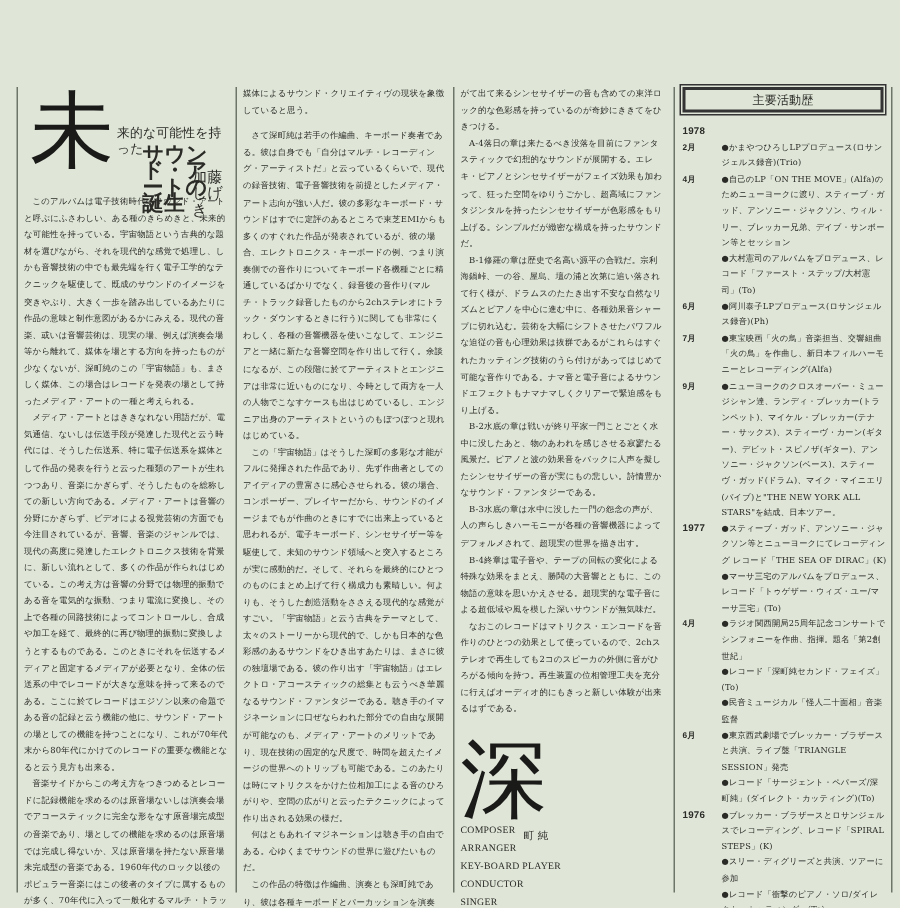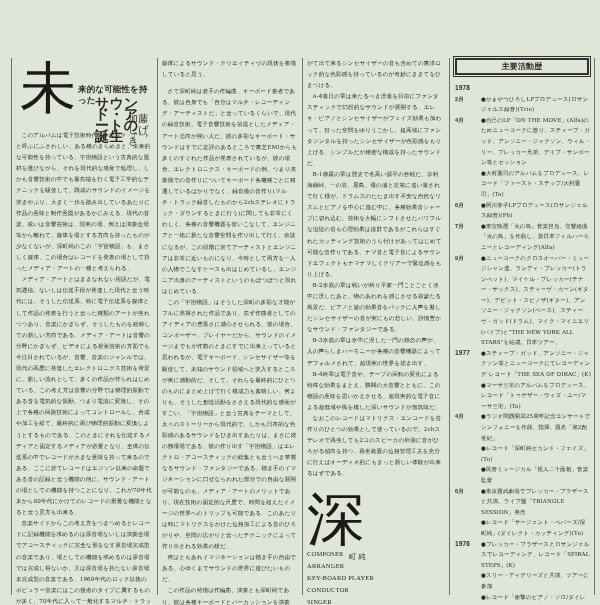--- a/index.html
+++ b/index.html
@@ -4,29 +4,29 @@
 <style>
   html,body{margin:0;padding:0;}
   body{width:600px;height:605px;background:#dfe6d8;position:relative;overflow:hidden;
        font-family:"DejaVu Serif","Liberation Serif",serif;color:#2a2a26;}
   .col{position:absolute;top:58px;font-size:5.6px;line-height:11.1px;letter-spacing:0.15px;}
   .vline{position:absolute;top:58px;width:1px;background:#6d7468;}
   p{margin:0;text-indent:1em;}
   .big{font-size:56px;line-height:56px;font-family:"DejaVu Serif",serif;color:#1a1a18;}
   .title-block{position:relative;height:72px;}
   .title-big{position:absolute;left:4px;top:2px;}
-  .tl1{position:absolute;left:62px;top:26px;font-size:8.5px;font-weight:bold;}
+  .tl1{position:absolute;left:62px;top:26px;font-size:8.5px;font-weight:normal;}
   .tl2{position:absolute;left:79px;top:40px;font-size:14px;font-weight:bold;}
   .tl3{position:absolute;left:112px;top:55px;font-size:10px;font-weight:normal;}
   .namebig{position:relative;height:58px;margin-top:10px;}
   .namebig .big{position:absolute;left:0;top:0;font-size:58px;line-height:58px;}
   .namebig .small{position:absolute;left:42px;top:38px;font-size:7px;margin-top:24px;}
   .roles div{font-family:"Liberation Serif",serif;font-size:6.5px;line-height:12px;letter-spacing:0.2px;}
   .boxhead{border:2px solid #333;outline:1px solid #333;outline-offset:1px;text-align:center;
-           font-size:8px;line-height:13px;margin:10px 4px 10px 2px;font-weight:bold;}
+           font-size:8px;line-height:13px;margin:10px 4px 10px 2px;}
   .rhead{margin:0 2px 8px 0;}
   .row{display:flex;font-size:5.5px;line-height:10.6px;}
   .row .lbl{flex:0 0 26px;font-weight:bold;font-family:"Liberation Sans",sans-serif;}
   .row .txt{flex:1;}
 </style>
 </head>
 <body>
 
 <div class="vline" style="left:11px;height:537px;"></div>
 <div class="vline" style="left:157px;height:537px;"></div>

